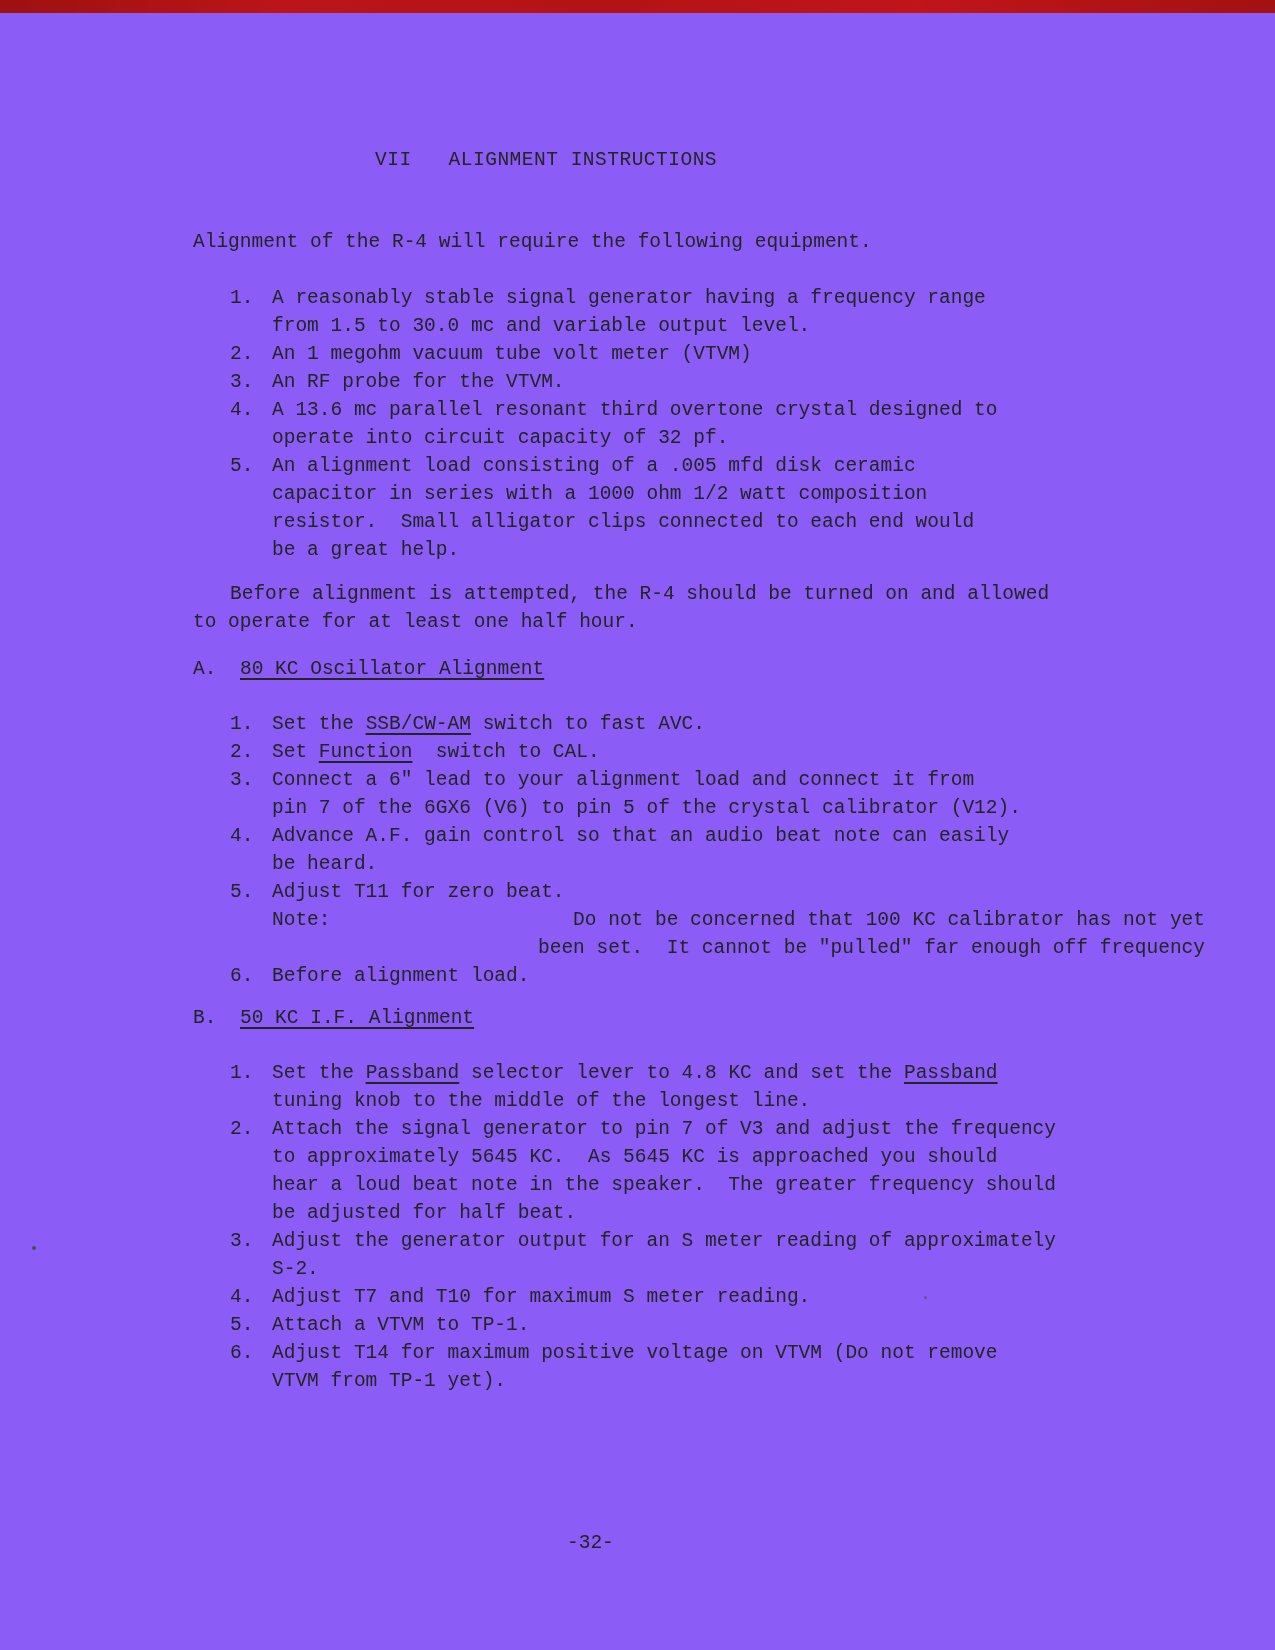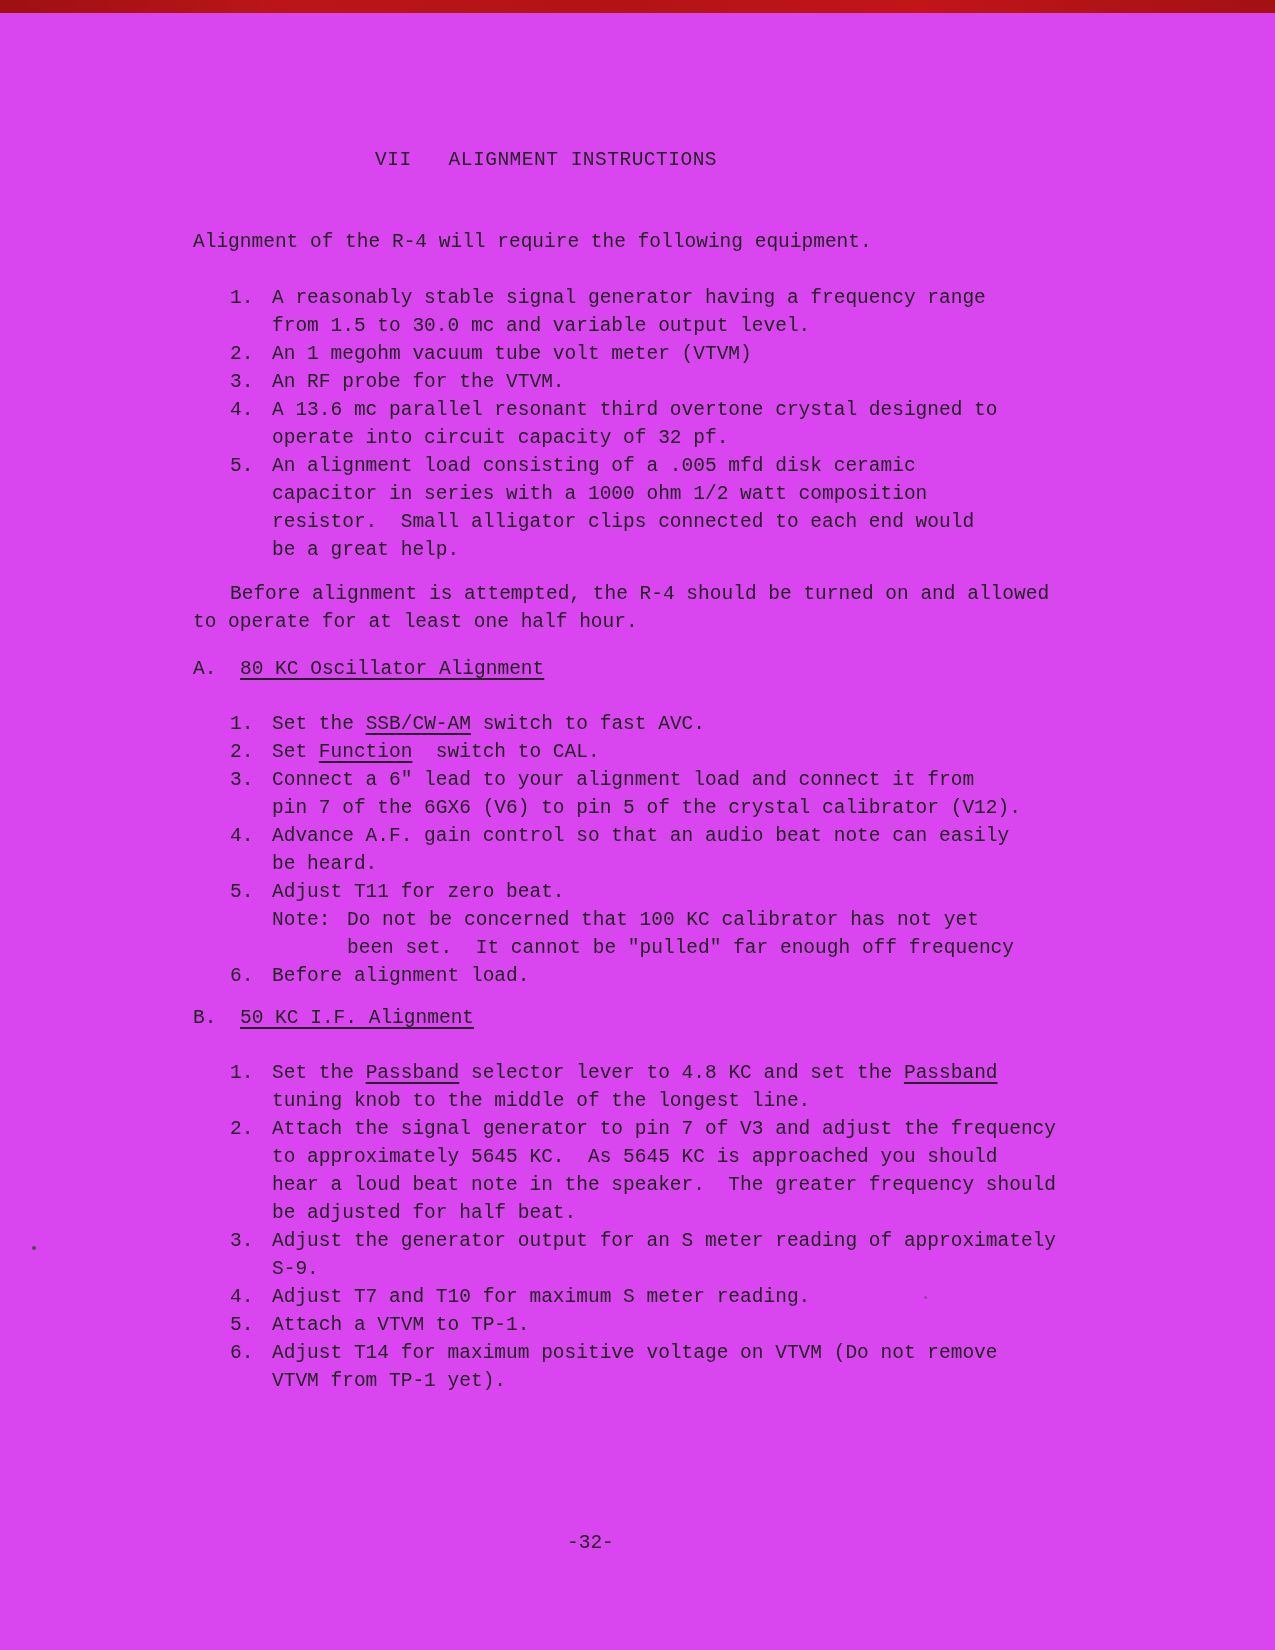--- a/index.html
+++ b/index.html
@@ -4,21 +4,21 @@
 <style>
   html, body {
     margin: 0;
     padding: 0;
     background: #ffffff;
   }
   .page {
     position: relative;
     width: 1275px;
     height: 1650px;
-    background: #d946ef;
+    background: #8b5cf6;
     font-family: "Liberation Mono", "DejaVu Sans Mono", monospace;
     font-size: 19.5px;
     line-height: 28px;
     color: #242424;
     overflow: hidden;
   }
   .scan-bar {
     position: absolute;
     top: 0; left: 0;
     width: 100%;
@@ -49,21 +49,21 @@
     text-decoration-thickness: 1.5px;
   }
   .prep { margin-top: 16px; }
   .first-indent { text-indent: 37px; }
   .section { margin-top: 19px; }
   .section-heading { margin-bottom: 27px; }
   .sec-label { display: inline-block; width: 47px; }
   .sec-list { margin-left: 37px; }
   .note { display: flex; }
   .note-label { flex: 0 0 75px; }
-  .note-body { flex: 1; }
+  .note-body { flex: 1; text-align: right; }
   .section + .section { margin-top: 14px; }
   .page-number {
     position: absolute;
     left: 567px;
     top: 1489px;
     margin-top: 40px;
   }
   .speck {
     position: absolute;
     background: #4a4a4a;
@@ -197,21 +197,21 @@
                 <div class="line">Attach the signal generator to pin 7 of V3 and adjust the frequency</div>
                 <div class="line">to approximately 5645 KC.  As 5645 KC is approached you should</div>
                 <div class="line">hear a loud beat note in the speaker.  The greater frequency should</div>
                 <div class="line">be adjusted for half beat.</div>
               </div>
             </div>
             <div class="list-item">
               <span class="num">3.</span>
               <div class="item-body">
                 <div class="line">Adjust the generator output for an S meter reading of approximately</div>
-                <div class="line">S-9.</div>
+                <div class="line">S-2.</div>
               </div>
             </div>
             <div class="list-item">
               <span class="num">4.</span>
               <div class="item-body">
                 <div class="line">Adjust T7 and T10 for maximum S meter reading.</div>
               </div>
             </div>
             <div class="list-item">
               <span class="num">5.</span>

